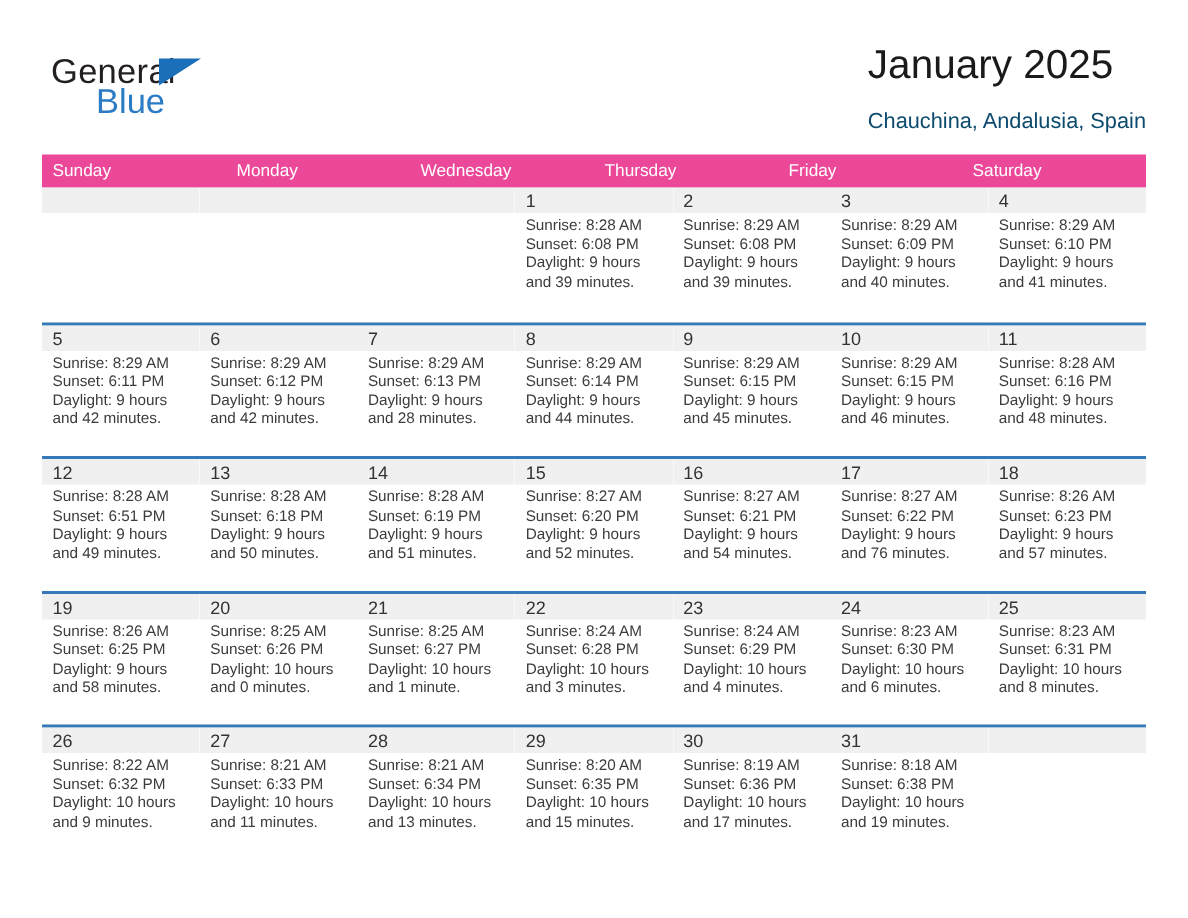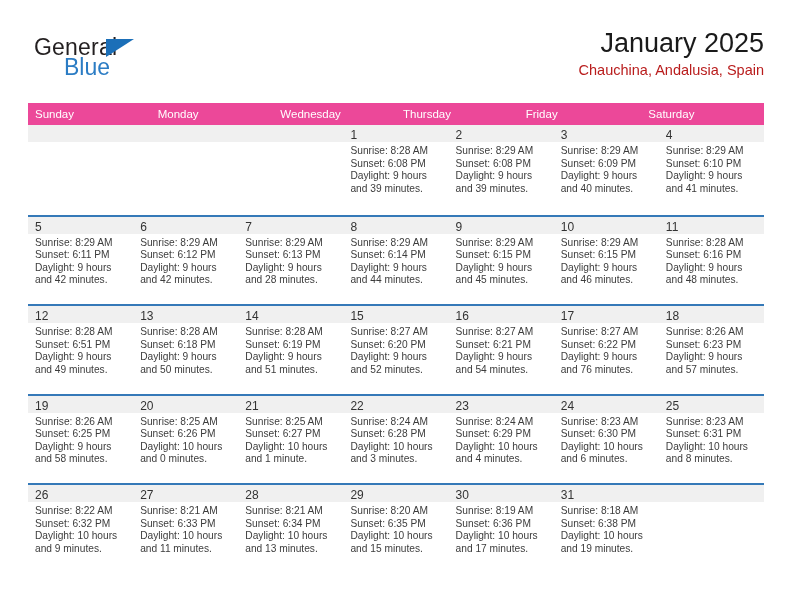--- a/index.html
+++ b/index.html
@@ -62,33 +62,33 @@
     width: 0;
     height: 0;
     border-left: 28px solid #1b6fb8;
     border-bottom: 18px solid transparent;
   }
 
   .title-block {
     position: absolute;
     right: 0;
     top: 0;
-    text-align: right;
+    text-align: left;
   }
   .cal-title {
     font-size: 27px;
     color: #1a1a1a;
     line-height: 34px;
     white-space: nowrap;
   }
   .cal-subtitle {
     font-size: 14.5px;
-    color: #b91c1c;
+    color: #0c4a6e;
     line-height: 20px;
-    margin-top: 0;
+    margin-top: 11px;
     white-space: nowrap;
   }
 
   
   .calendar {
     position: absolute;
     left: 28px;
     top: 103px;
     width: 736px;
   }

